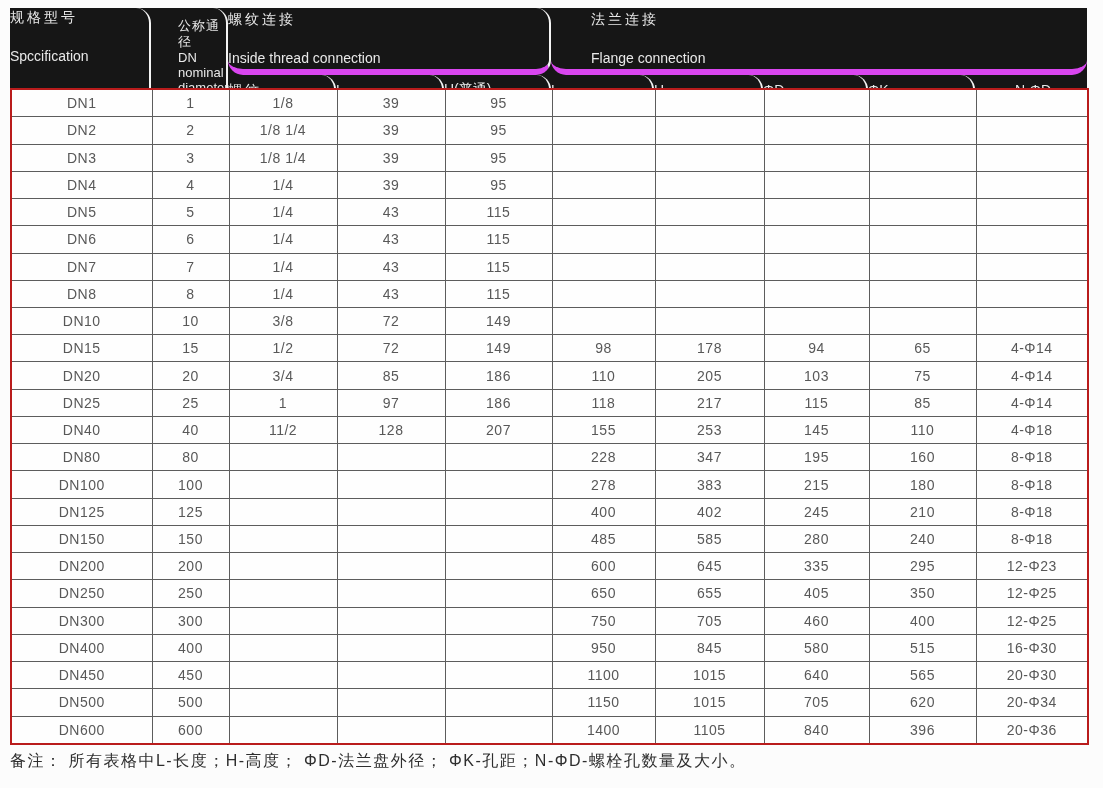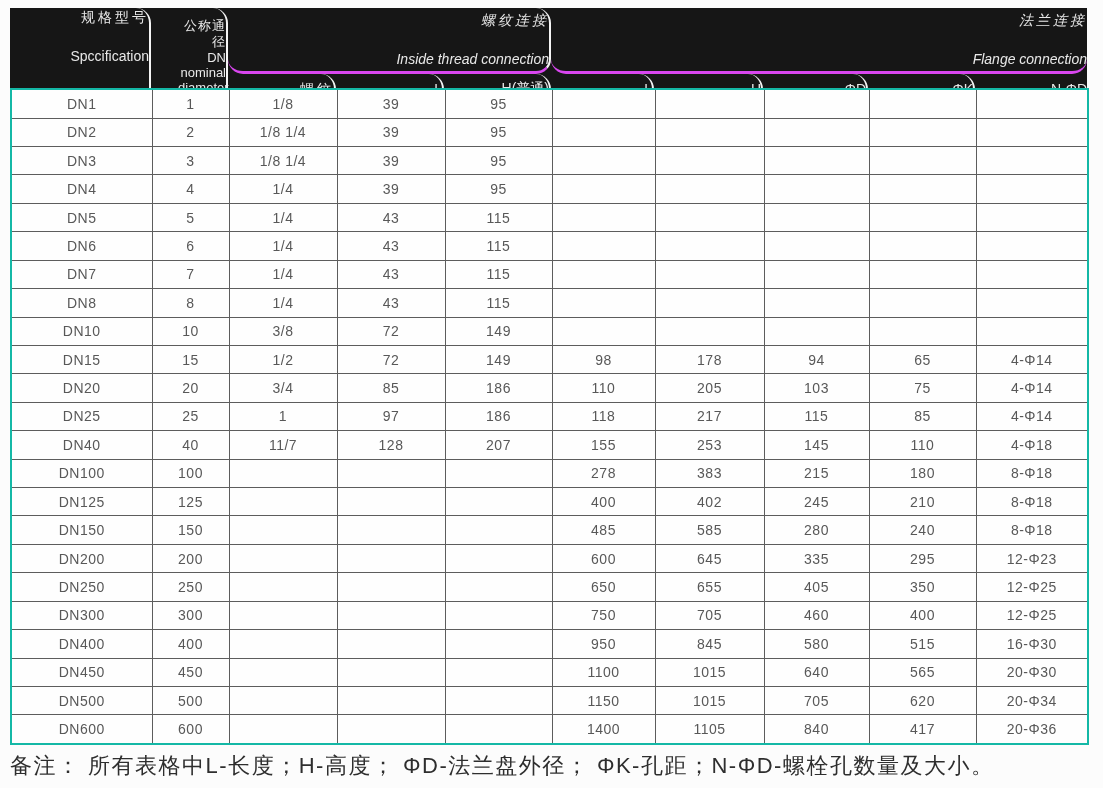--- a/index.html
+++ b/index.html
@@ -14,54 +14,54 @@
 
   
   table{border-spacing:0;table-layout:fixed;}
   .hdr{
     width:1077px;height:69px;
     background:#161616;
     color:#e8e8e8;
     border-collapse:separate;
   }
   .hdr td{
-    text-align:right;vertical-align:middle;
+    text-align:left;vertical-align:middle;
     padding:0;font-size:14px;
     border-right:2px solid #f4f4f4;
     border-radius:15px;
   }
   .hdr td:last-child{border-right:none;padding-left:40px;}
-  .hdr .grp{border-bottom:3px solid #d946ef;height:40px;font-style:italic;}
+  .hdr .grp{border-bottom:6px solid #d946ef;height:40px;}
   .hdr .sub{height:27px;margin-top:48px;}
   .hdr .zh{letter-spacing:3px;font-size:14px;line-height:18px;}
   .hdr .en{letter-spacing:0;font-size:14px;line-height:17px;margin-top:22px;}
   .hdr .tight{line-height:15px;font-size:13px;padding-left:27px;}
   .hdr .tight .zh{font-size:13px;line-height:16px;letter-spacing:1px;}
 
   
   .bodyTblWrap{position:absolute;left:10px;top:88px;}
   .bodyTbl{
     width:1077px;height:657px;
     border-collapse:collapse;
     background:#fefefe;
-    border:2px solid #14b8a6;
+    border:2px solid #b91c1c;
   }
   .bodyTbl td{
     border:1px solid #5d5d5d;
     text-align:center;vertical-align:middle;
     font-size:14px;color:#585858;
     height:21px;padding:0;
     letter-spacing:0.5px;
     overflow:hidden;white-space:nowrap;
   }
 
   
   .note{
     position:absolute;left:10px;top:751px;width:1085px;
-    font-size:22px;color:#2e2e2e;
+    font-size:16px;color:#2e2e2e;
     letter-spacing:1.5px;
     font-family:"Liberation Sans","DejaVu Sans",sans-serif;
   }
 </style>
 </head>
 <body>
 
 <div class="sheet">
   <table class="hdr">
     <colgroup>
@@ -267,30 +267,42 @@
           <td>186</td>
           <td>118</td>
           <td>217</td>
           <td>115</td>
           <td>85</td>
           <td>4-Φ14</td>
         </tr>
         <tr>
           <td>DN40</td>
           <td>40</td>
-          <td>11/7</td>
+          <td>11/2</td>
           <td>128</td>
           <td>207</td>
           <td>155</td>
           <td>253</td>
           <td>145</td>
           <td>110</td>
           <td>4-Φ18</td>
         </tr>
         <tr>
+          <td>DN80</td>
+          <td>80</td>
+          <td></td>
+          <td></td>
+          <td></td>
+          <td>228</td>
+          <td>347</td>
+          <td>195</td>
+          <td>160</td>
+          <td>8-Φ18</td>
+        </tr>
+        <tr>
           <td>DN100</td>
           <td>100</td>
           <td></td>
           <td></td>
           <td></td>
           <td>278</td>
           <td>383</td>
           <td>215</td>
           <td>180</td>
           <td>8-Φ18</td>
@@ -393,20 +405,20 @@
         </tr>
         <tr>
           <td>DN600</td>
           <td>600</td>
           <td></td>
           <td></td>
           <td></td>
           <td>1400</td>
           <td>1105</td>
           <td>840</td>
-          <td>417</td>
+          <td>396</td>
           <td>20-Φ36</td>
         </tr>
       </tbody>
   </table>
 </div>
 
 <div class="note">备注： 所有表格中L-长度；H-高度； ΦD-法兰盘外径； ΦK-孔距；N-ΦD-螺栓孔数量及大小。</div>
 
 </body></html>

